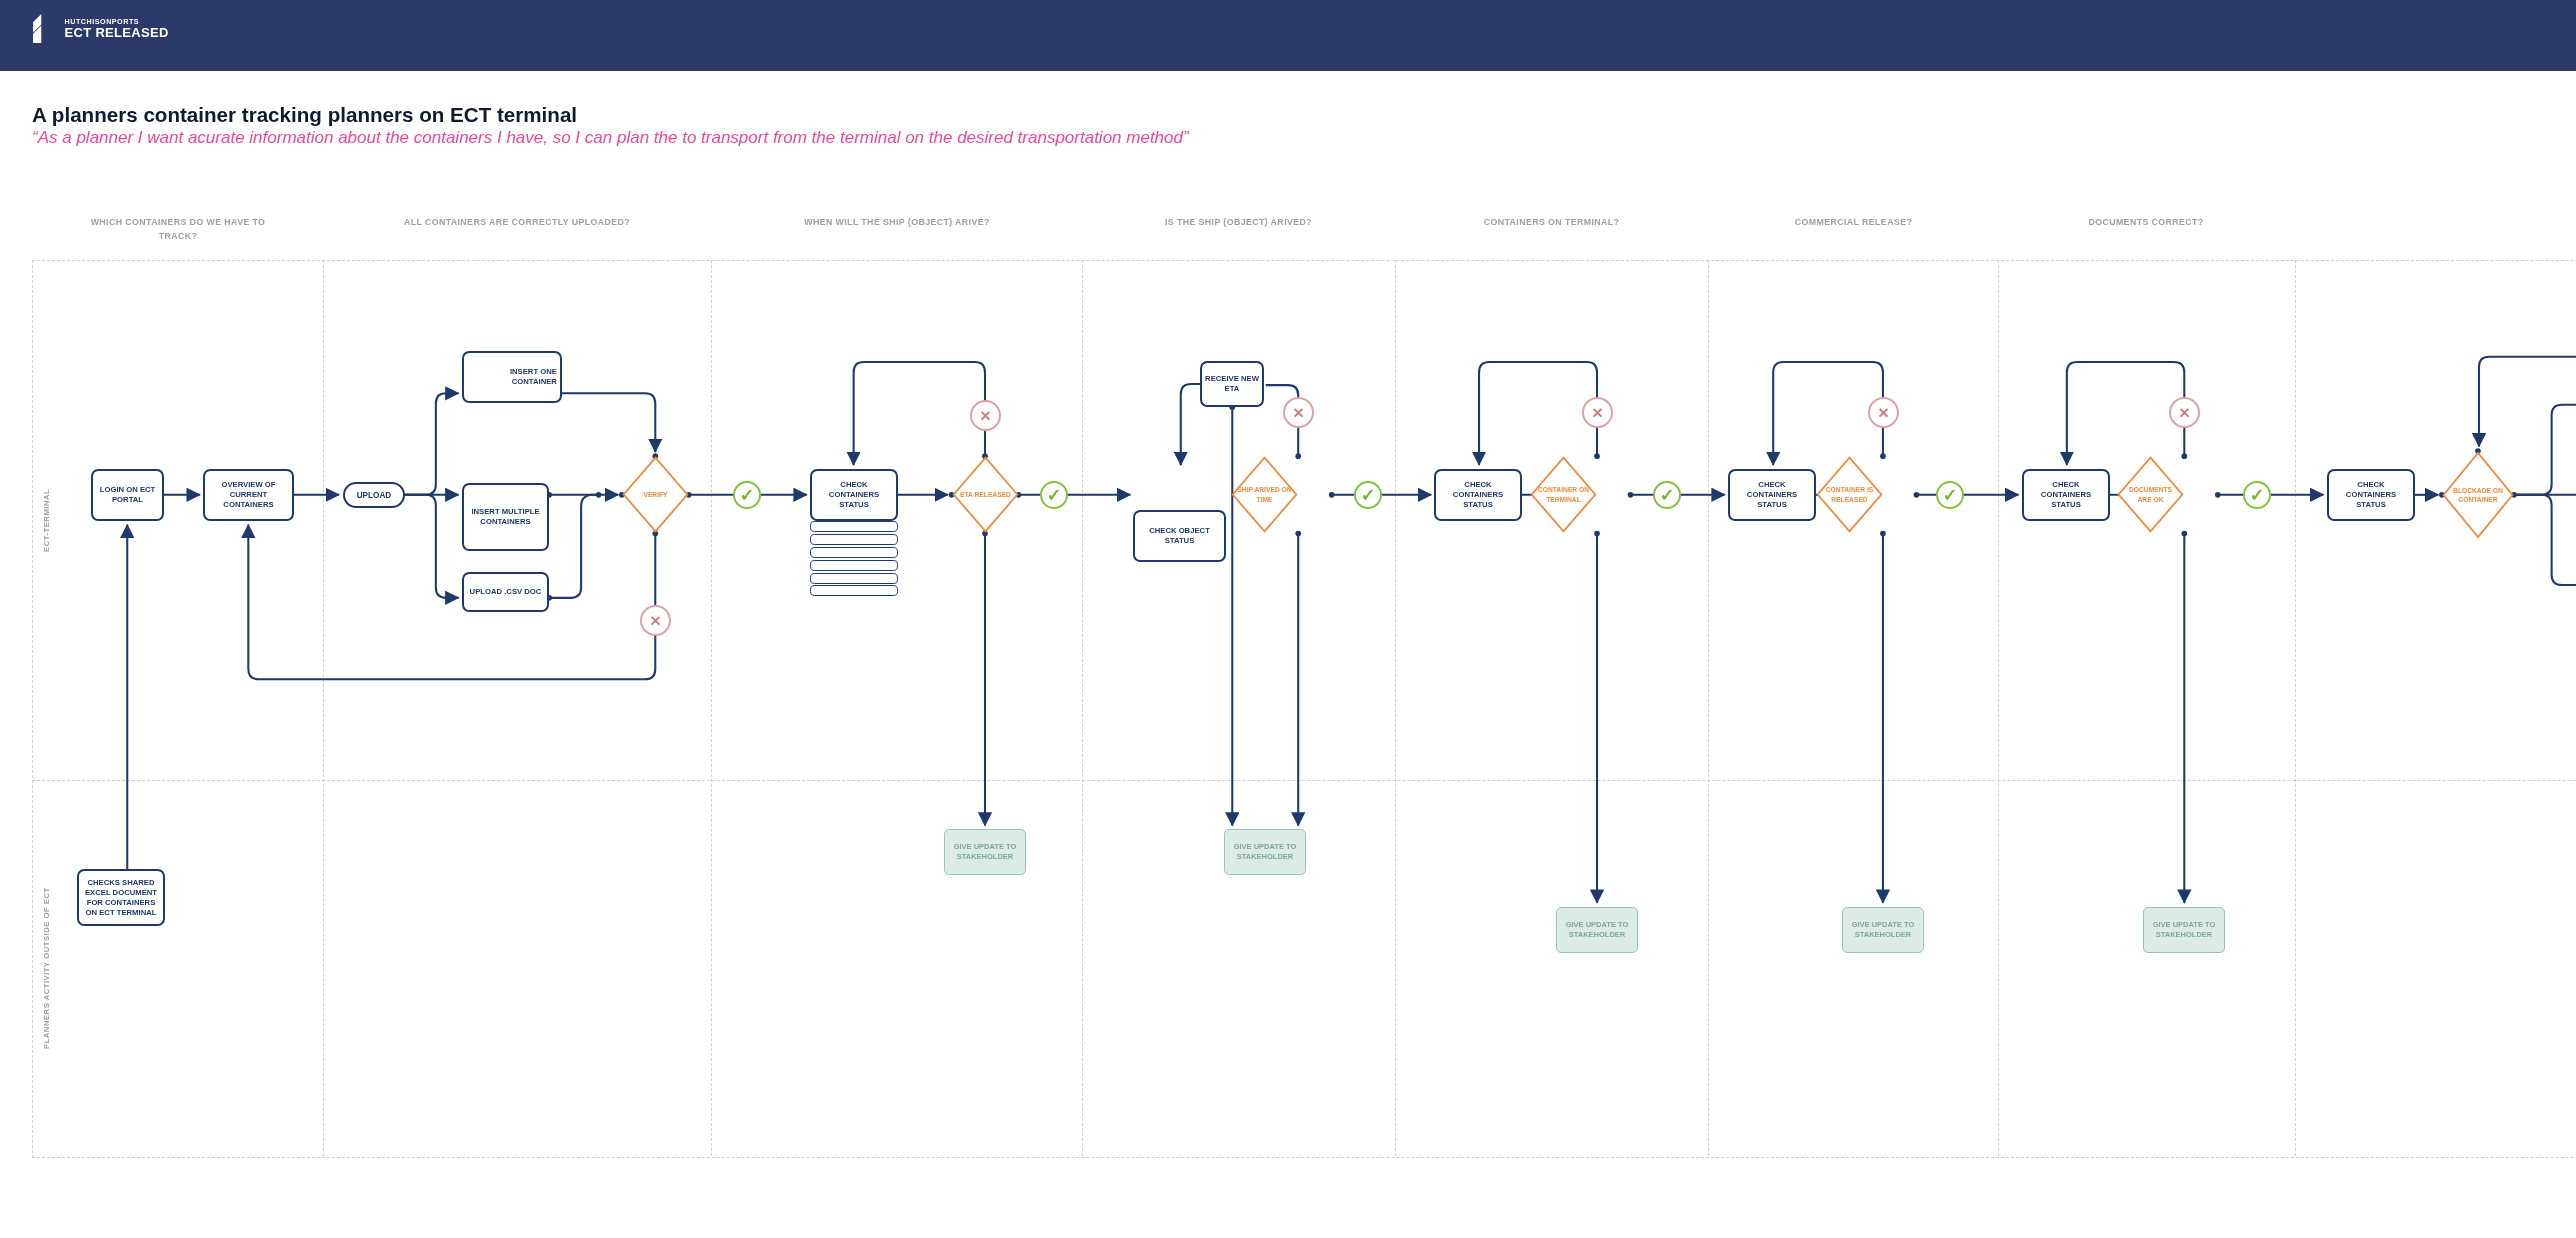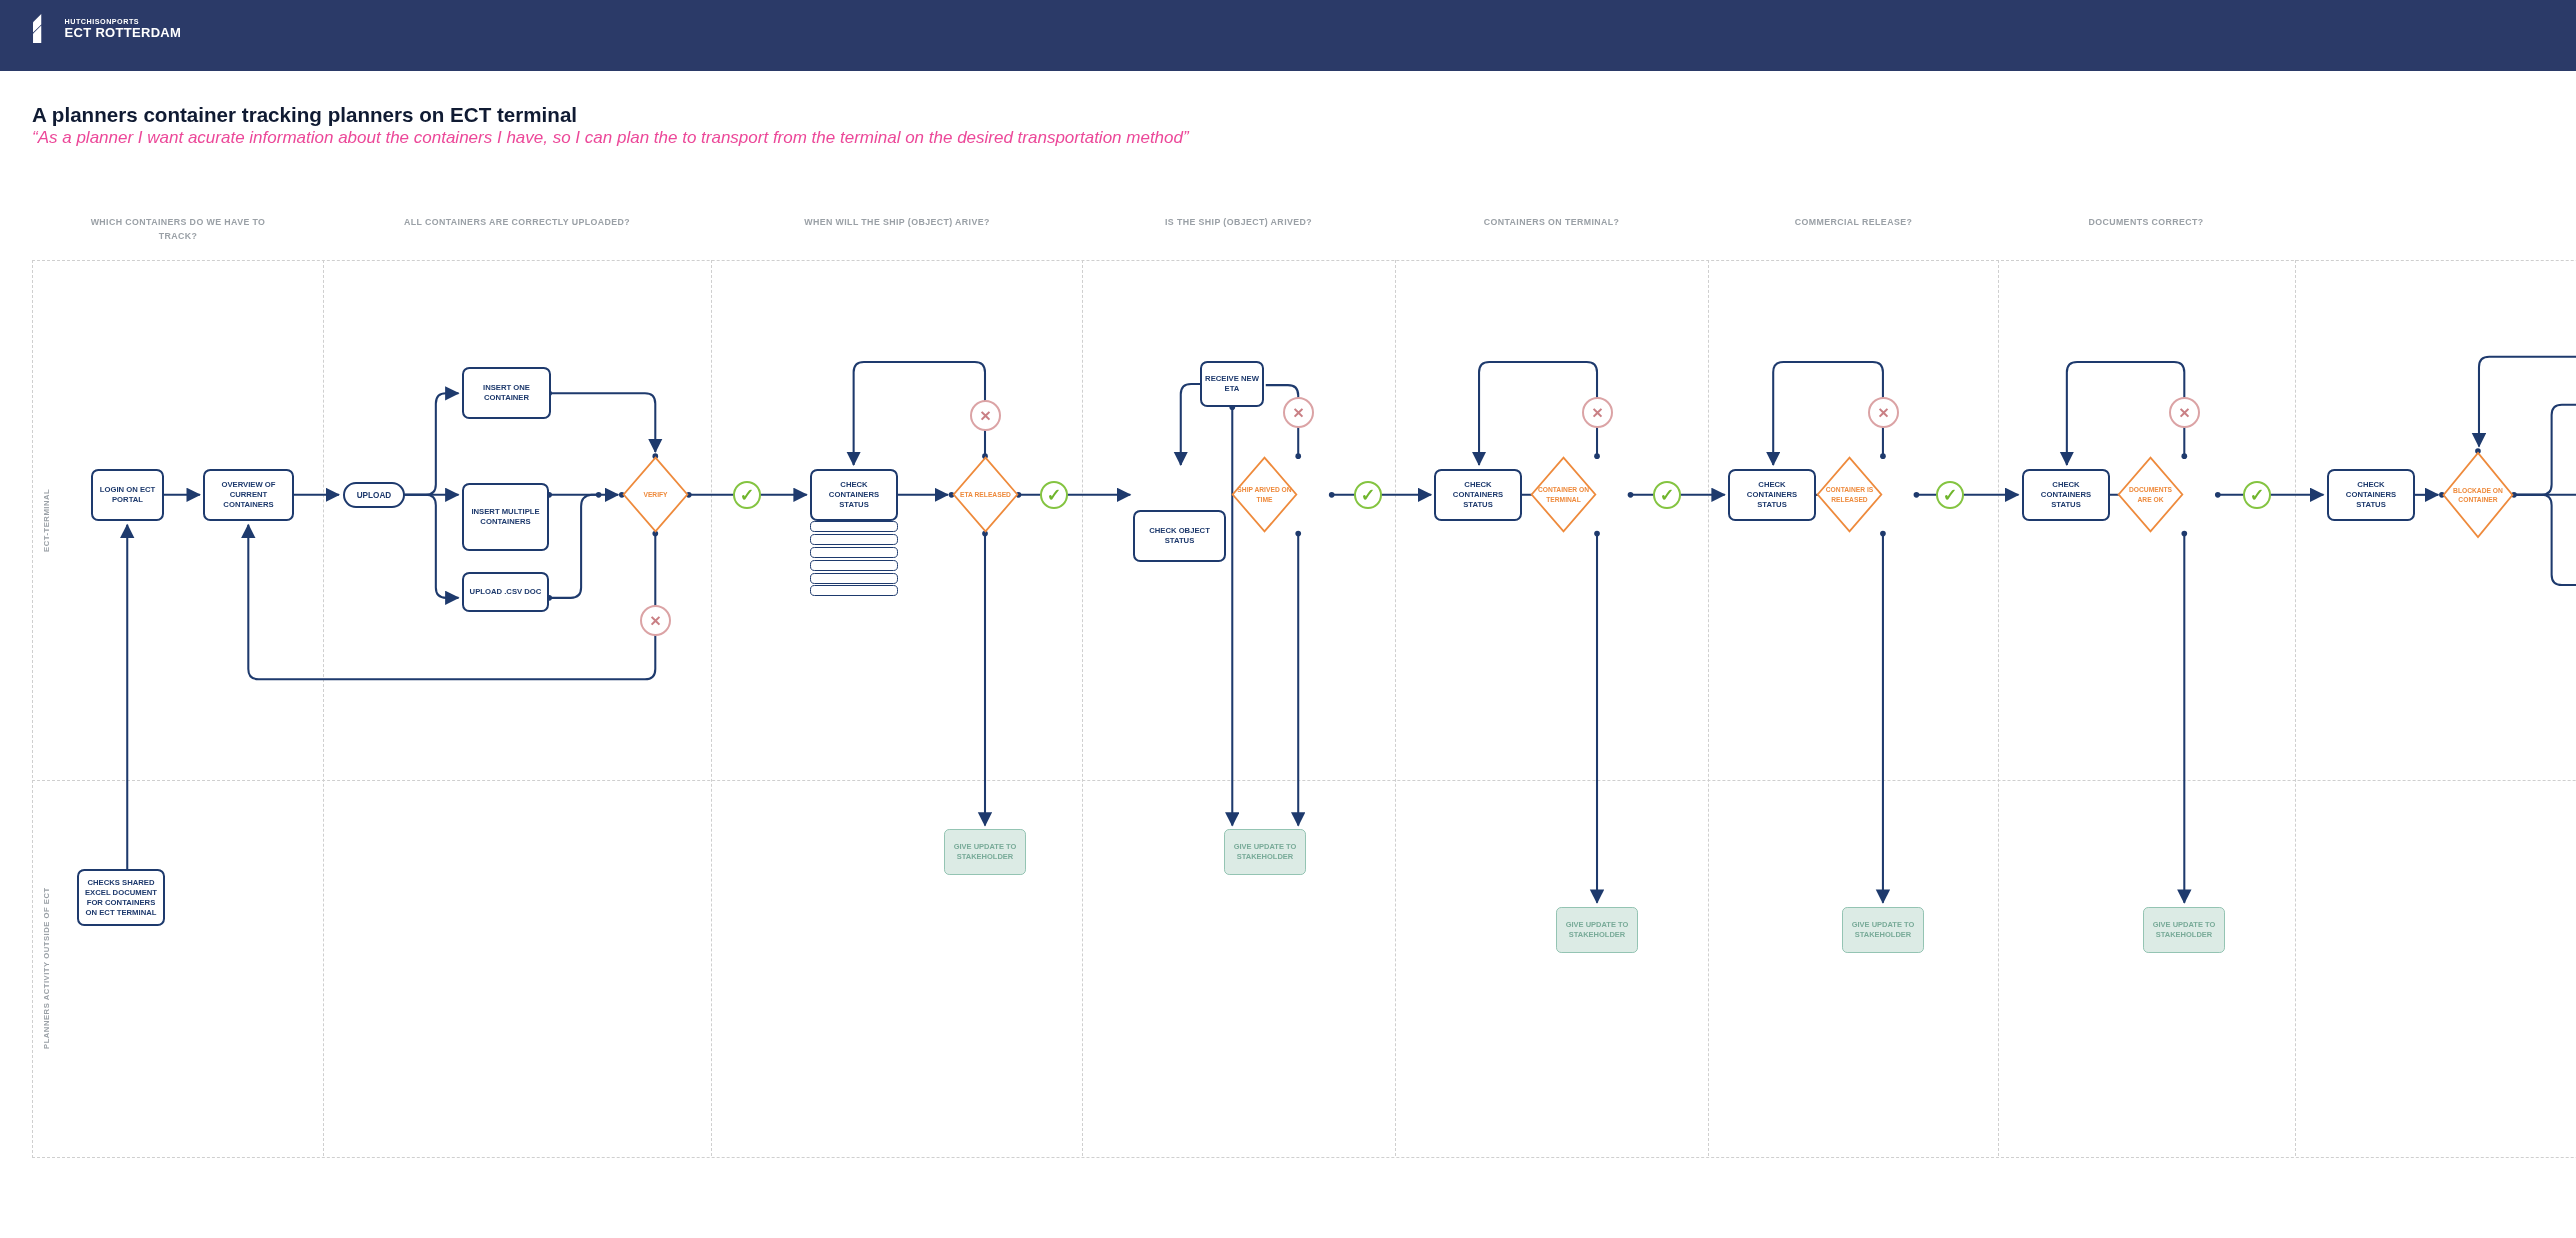--- a/index.html
+++ b/index.html
@@ -39,21 +39,21 @@
 <div class="topbar">
   <div class="brand">
     <span class="nicon">
       <svg width="20.6" height="29" viewBox="0 0 40 56">
         <polygon points="2,16 18,0 18,20 2,36" fill="#ffffff"></polygon>
         <polygon points="2,38 18,22 18,56 2,56" fill="#ffffff"></polygon>
       </svg>
     </span>
     <span class="brand-text">
       <div class="brand-top">HUTCHISONPORTS</div>
-      <div class="brand-bottom">ECT ROTTERDAM</div>
+      <div class="brand-bottom">ECT RELEASED</div>
     </span>
   </div>
 </div>
 
 <div class="page-title">A planners container tracking planners on ECT terminal</div>
 <div class="page-subtitle">“As a planner I want acurate information about the containers I have, so I can plan the to transport from the terminal on the desired transportation method”</div>
 
 <div class="board-border" style="left:32px;top:260px;width:4024px;height:896px;"></div>
 <div id="dividers">
     <div class="vdiv" style="left: 323px; top: 260px; height: 896px;"></div>
@@ -202,21 +202,21 @@
       <circle cx="1066" cy="1160" r="5.5"></circle>
       <circle cx="2392" cy="790" r="5.5"></circle>
     </g>
 </svg>
 
 <div id="nodes">
     <div class="node process" style="left: 77px; top: 869px; width: 88px; height: 57px;">CHECKS SHARED EXCEL DOCUMENT FOR CONTAINERS ON ECT TERMINAL</div>
     <div class="node process" style="left: 91px; top: 469px; width: 73px; height: 52px;">LOGIN ON ECT PORTAL</div>
     <div class="node process" style="left: 203px; top: 469px; width: 91px; height: 52px;">OVERVIEW OF CURRENT CONTAINERS</div>
     <div class="node pill" style="left: 343px; top: 482px; width: 62px; height: 26px;">UPLOAD</div>
-    <div class="node process" style="left: 462px; top: 367px; width: 89px; height: 52px;">INSERT ONE CONTAINER</div>
+    <div class="node process" style="left: 462px; top: 351px; width: 100px; height: 52px; text-align: right;">INSERT ONE CONTAINER</div>
     <div class="node process" style="left: 462px; top: 483px; width: 87px; height: 68px;">INSERT MULTIPLE CONTAINERS</div>
     <div class="node process" style="left: 462px; top: 572px; width: 87px; height: 40px;">UPLOAD .CSV DOC</div>
     <div class="node decision" style="left: 622px; top: 456px; width: 67px; height: 77px;">
       <svg viewBox="0 0 130 150">
       <polygon points="65,3 127,75 65,147 3,75" fill="#ffffff" stroke="#ee8a3c" stroke-width="3.5"></polygon>
       </svg>
       <div class="dlabel">VERIFY</div>
     </div>
     <div class="node process" style="left: 810px; top: 469px; width: 88px; height: 52px;">CHECK CONTAINERS STATUS</div>
     <div class="node" style="left: 810px; top: 521px; width: 88px; height: 77px;">

